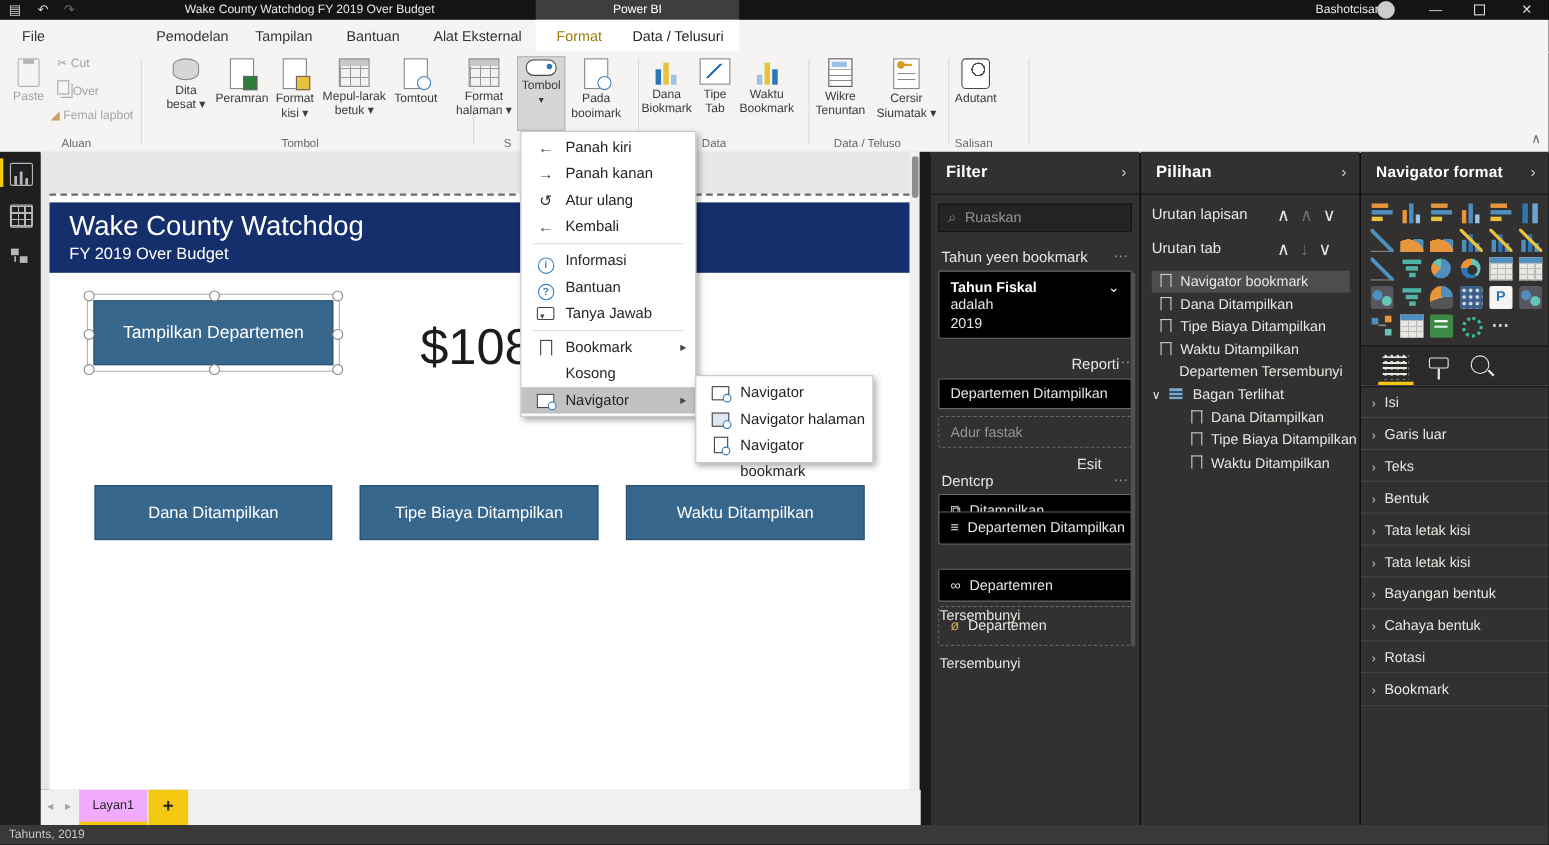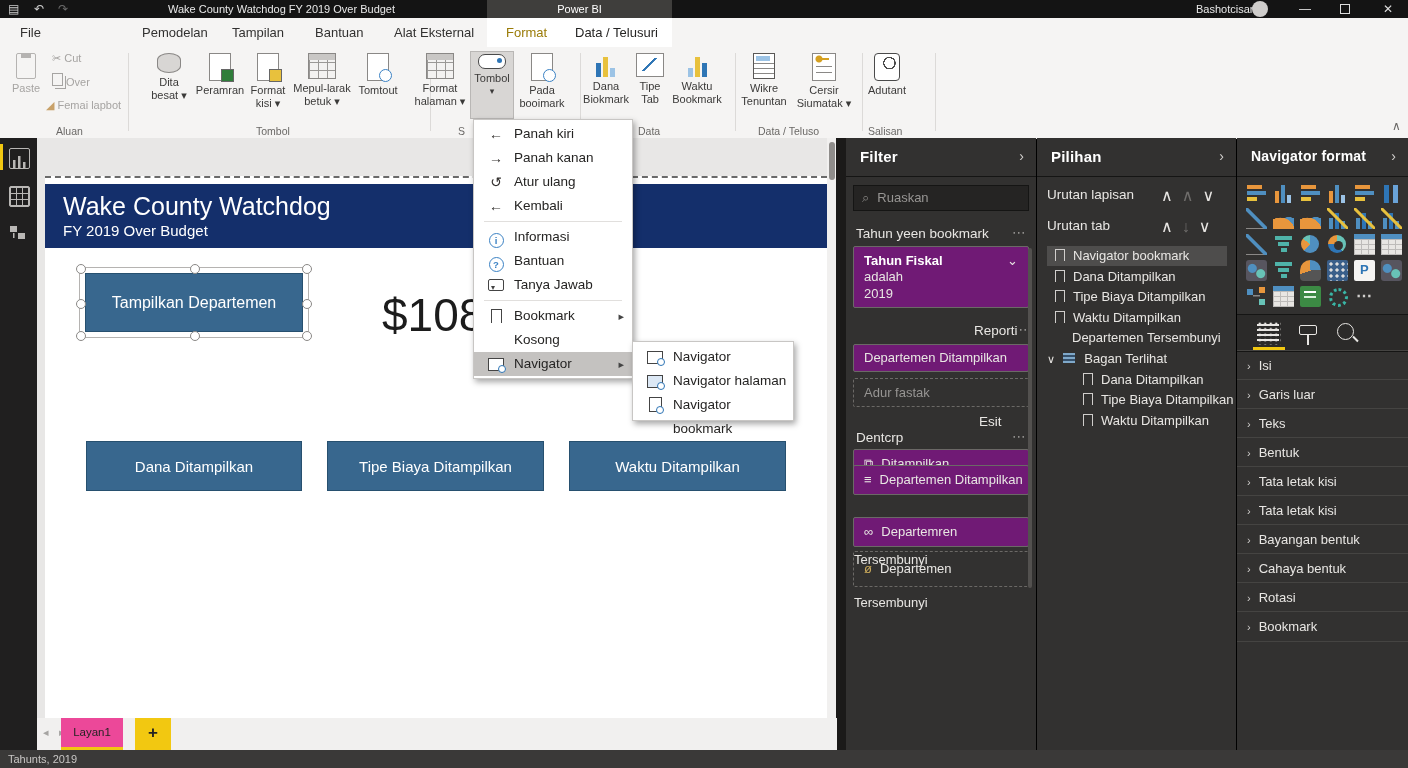--- a/index.html
+++ b/index.html
@@ -98,21 +98,21 @@
         border-bottom:none;border-top:4px solid #fff;outline:1.4px solid #444;outline-offset:0;display:none;}
   .nav-ic{display:inline-block;width:14px;height:11px;border:1.4px solid #444;position:relative;top:2px;background:#fff;}
   .nav-ic::after{content:"";position:absolute;right:-3px;bottom:-3px;width:6px;height:6px;border:1.4px solid #2e75b5;border-radius:50%;background:#fff;}
   .bubble{display:inline-block;width:14px;height:10px;border:1.4px solid #444;border-radius:2px;position:relative;top:1px;}
   .bubble::after{content:"";position:absolute;left:2px;bottom:-4px;border:4px solid transparent;border-top-color:#444;border-left-width:2px;border-right-width:2px;}
   
   .panel{top:138px;height:612px;background:#323130;color:#d0cecc;}
   .phead{position:absolute;left:0;top:0;width:100%;height:38px;border-bottom:1px solid #151514;}
   .phead .t{position:absolute;left:14px;top:10px;font-size:15px;color:#fff;font-weight:bold;letter-spacing:.2px;}
   .phead .chev{position:absolute;right:12px;top:10px;color:#d0cecc;font-size:14px;}
-  .card{position:absolute;background:#701a75;border:1px solid #6b6966;border-radius:2px;color:#e8e6e3;font-size:13px;}
+  .card{position:absolute;background:#000000;border:1px solid #6b6966;border-radius:2px;color:#e8e6e3;font-size:13px;}
   .card.dashed{border-style:dashed;background:transparent;}
   .searchbox{position:absolute;background:#252423;border:1px solid #151514;color:#8a8886;font-size:13px;}
   .row-label{position:absolute;font-size:13.5px;color:#e8e6e3;}
   .dim{color:#979593;}
   .sp-item{position:absolute;left:10px;width:180px;height:20px;line-height:20px;font-size:13px;color:#e8e6e3;}
   .sp-item .bico{display:inline-block;width:8px;height:11px;border:1.2px solid #d0cecc;border-bottom:none;margin:0 8px 0 8px;position:relative;top:1px;}
   .sp-item.hl{background:#4e4d4c;}
   .acc-row{position:absolute;left:0;width:171px;height:29px;line-height:29px;border-top:1px solid #454442;font-size:13px;color:#e8e6e3;}
   .acc-row .ch{margin:0 8px 0 10px;font-size:11px;color:#d0cecc;}
   
@@ -142,21 +142,21 @@
   .ftab{position:absolute;width:24px;height:24px;}
   .ftab-grid{background:repeating-linear-gradient(#e8e6e3 0 1.6px,transparent 1.6px 5px) 0 3px/22px 18px no-repeat,
              radial-gradient(#e8e6e3 1px,transparent 1.6px) 0 0/5.5px 5.5px;}
   .ftab-roller{border:1.6px solid #e8e6e3;border-radius:2px;width:16px;height:8px;}
   .ftab-roller::after{content:"";position:absolute;left:7px;top:9px;width:2px;height:10px;background:#e8e6e3;}
   .ftab-mag{border:1.8px solid #e8e6e3;border-radius:50%;width:15px;height:15px;}
   .ftab-mag::after{content:"";position:absolute;left:14px;top:14px;width:7px;height:2px;background:#e8e6e3;transform:rotate(45deg);}
   .ftab-ul{position:absolute;height:3px;background:#f2c811;}
   
   .tabbar{left:37px;top:718px;width:800px;height:32px;background:#f1f0ef;}
-  .pagetab{position:absolute;left:24px;top:0;width:62px;height:29px;background:#ec4899;border-bottom:3px solid #f2c811;
+  .pagetab{position:absolute;left:35px;top:0;width:62px;height:29px;background:#f0abfc;border-bottom:3px solid #f2c811;
            text-align:center;line-height:29px;font-size:11.5px;color:#252423;}
   .addtab{position:absolute;left:98px;top:0;width:36px;height:32px;background:#f2c811;color:#252423;
           text-align:center;line-height:30px;font-size:17px;font-weight:bold;}
   .statusbar{left:0;top:750px;width:1408px;height:18px;background:#3a3938;color:#c8c6c4;font-size:11px;line-height:18px;}
 </style>
 </head>
 <body>
 
 <div id="app">
 

